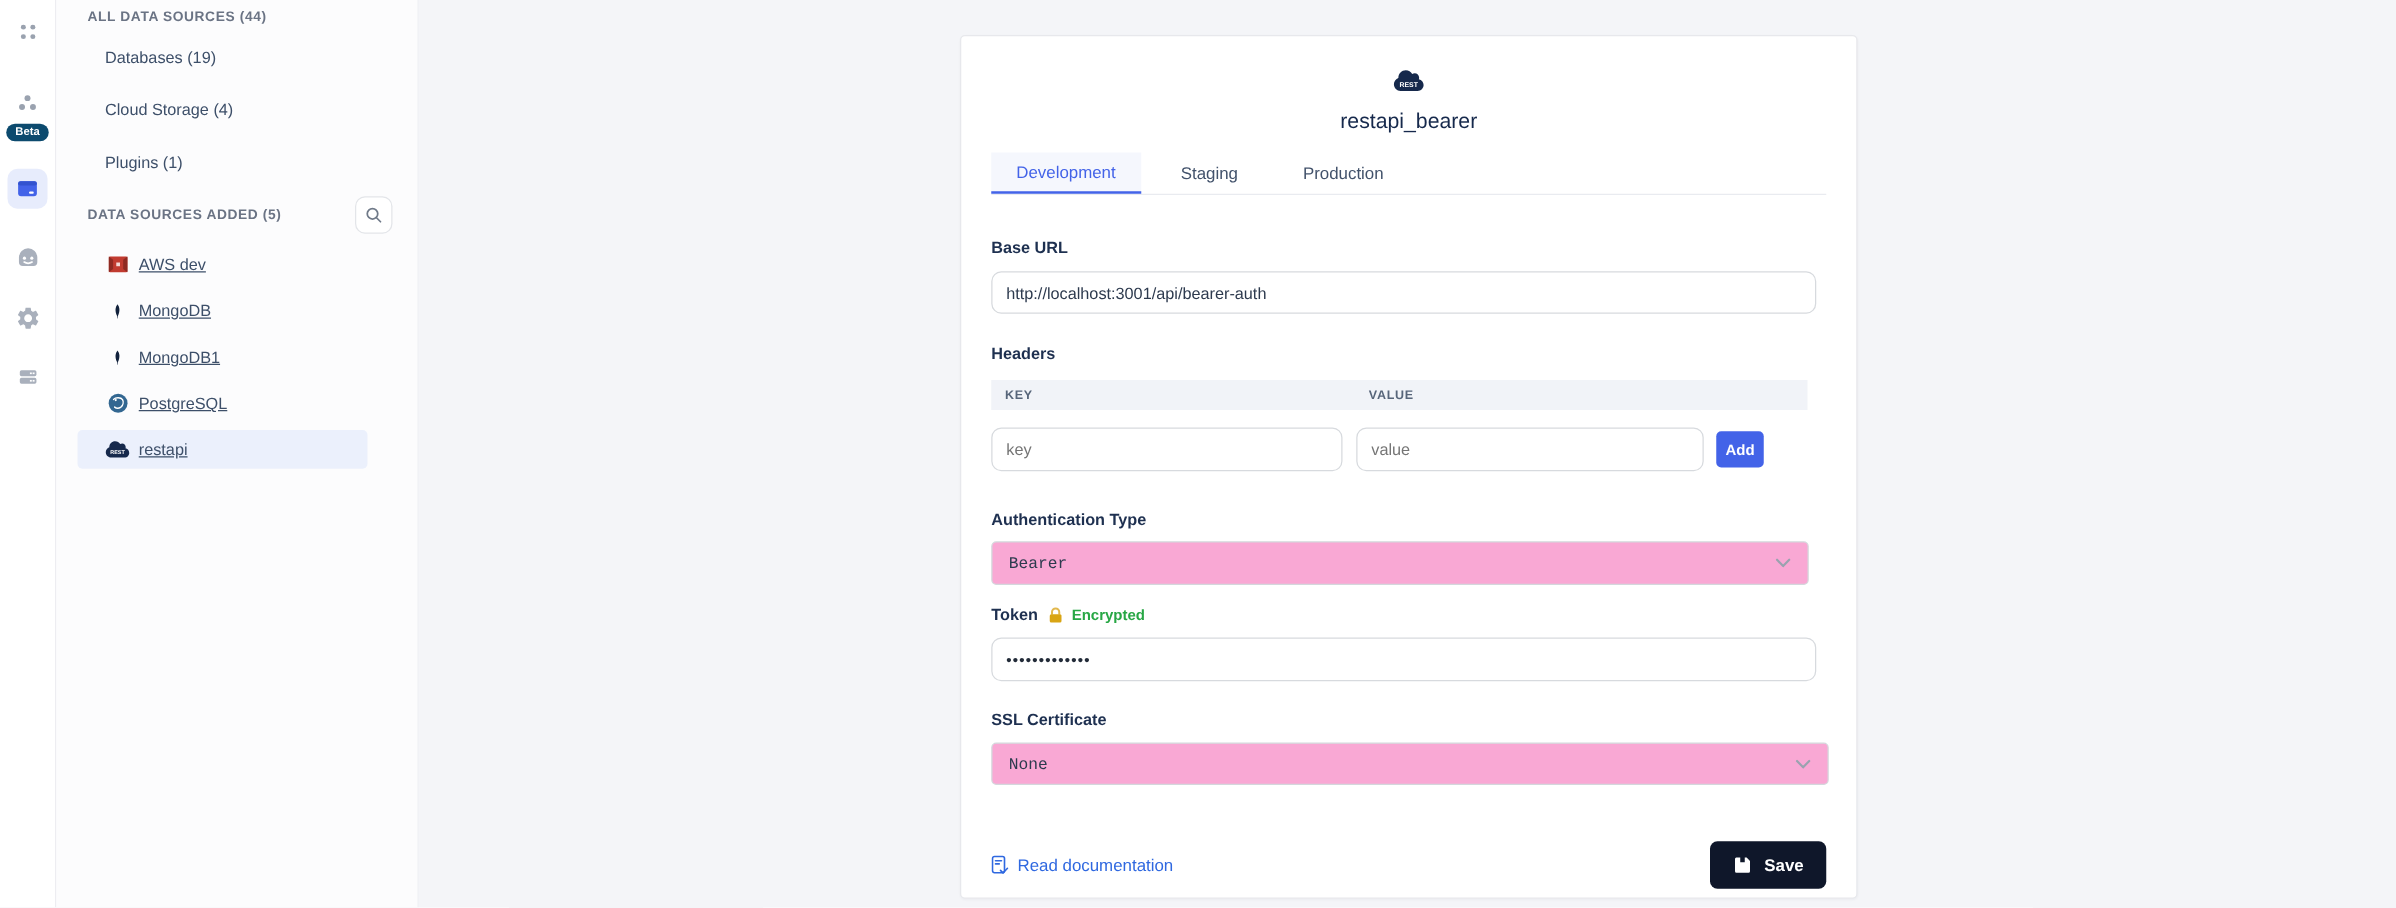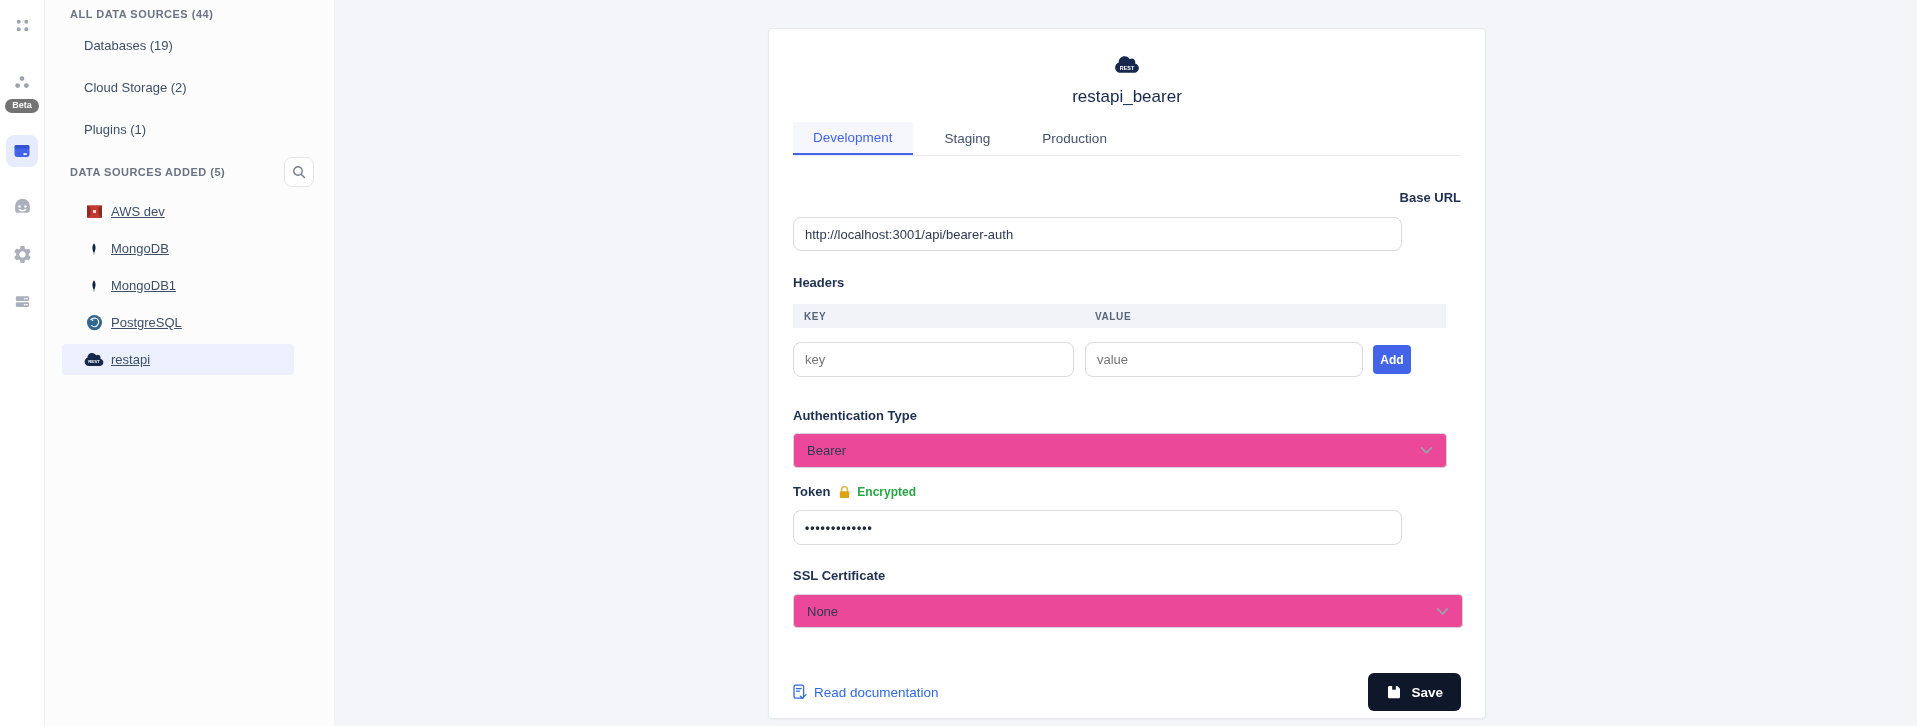--- a/index.html
+++ b/index.html
@@ -4,21 +4,21 @@
 <style>
   * { margin:0; padding:0; box-sizing:border-box; }
   body { font-family:"Liberation Sans", sans-serif; }
   .app { width:1917px; height:726px; display:flex; background:#f4f5f8; overflow:hidden; }
 
   
   .rail { width:45px; background:#ffffff; border-right:1px solid #ededf1; display:flex; flex-direction:column; align-items:center; flex-shrink:0; }
   .rail-icon { width:32px; height:32px; display:flex; align-items:center; justify-content:center; cursor:pointer; }
   .rail-icon.i-dots { margin-top:9px; }
   .rail-icon.i-cluster { margin-top:25px; }
-  .beta-pill { margin-top:1px; background:#737373; color:#fff; font-size:9px; font-weight:bold; padding:2px 7px; border-radius:8px; line-height:1.1; }
+  .beta-pill { margin-top:1px; background:#0c4a6e; color:#fff; font-size:9px; font-weight:bold; padding:2px 7px; border-radius:8px; line-height:1.1; }
   .rail-tile { margin-top:22px; width:32px; height:32px; border-radius:8px; background:#e7ecfc; display:flex; align-items:center; justify-content:center; cursor:pointer; }
   .rail-icon.i-face { margin-top:24px; }
   .rail-icon.i-gear { margin-top:16px; }
   .rail-icon.i-server { margin-top:15px; }
 
   
   .sidebar { width:290px; background:#fcfcfd; border-right:1px solid #eef0f3; flex-shrink:0; }
   .side-header { font-size:11px; font-weight:bold; color:#6a7384; letter-spacing:.5px; padding-left:25px; }
   .side-header-1 { padding-top:4px; height:24px; display:flex; align-items:center; }
   .cat-item { height:42px; display:flex; align-items:center; padding-left:39px; font-size:13px; color:#3d4f69; cursor:pointer; }
@@ -33,37 +33,37 @@
   .card { position:absolute; left:433px; top:28px; width:718px; height:691px; background:#fff; border:1px solid #e7e8ec; border-radius:4px; box-shadow:0 1px 2px rgba(16,24,40,.04); padding:0 24px; }
 
   .card-header { padding-top:26px; display:flex; align-items:center; gap:13px;flex-direction:column; }
   .card-title { font-size:17px; font-weight:500; color:#16294c; }
 
   .tabs { margin-top:15px; display:flex; border-bottom:1px solid #e9ebf0; }
   .tab { height:33px; display:flex; align-items:center; padding:0 20px; font-size:13.5px; color:#42526b; cursor:pointer; margin-right:12px; }
   .tab.active { color:#4363e8; background:#f5f7fd; border-bottom:2px solid #4363e8; font-weight:500; }
 
   .f-label { font-size:13px; font-weight:bold; color:#1e3050; height:16px; line-height:16px; }
-  .lbl-baseurl { margin-top:34px;text-align:right; }
-  .text-input { width:609px; height:34px; border:1px solid #d7dade; border-radius:8px; padding:0 11px; font-size:13px; color:#2d3a4e; font-family:"Liberation Sans", sans-serif; outline:none; background:#fff; }
+  .lbl-baseurl { margin-top:34px; }
+  .text-input { width:660px; height:34px; border:1px solid #d7dade; border-radius:8px; padding:0 11px; font-size:13px; color:#2d3a4e; font-family:"Liberation Sans", sans-serif; outline:none; background:#fff; }
   .text-input::placeholder { color:#a0a7b4; }
   .input-baseurl { margin-top:11px; display:block; }
 
   .lbl-headers { margin-top:24px; }
   .kv-headrow { margin-top:13px; width:653px; height:24px; background:#f1f3f8; display:flex; align-items:center; }
   .kv-col { font-size:10px; font-weight:bold; color:#57657a; letter-spacing:.6px; }
   .kv-col-key { padding-left:11px; width:302px; }
   .kv-row { margin-top:14px; display:flex; align-items:center; }
   .kv-input { height:35px; border:1px solid #d7dade; border-radius:8px; padding:0 11px; font-size:13px; color:#2d3a4e; font-family:"Liberation Sans", sans-serif; outline:none; }
   .kv-key { width:281px; margin-right:11px; }
   .kv-value { width:278px; margin-right:10px; }
   .add-btn { width:38px; height:29px; background:#4363e8; border:none; border-radius:4px; color:#fff; font-size:12px; font-weight:bold; font-family:"Liberation Sans", sans-serif; cursor:pointer; }
 
   .lbl-auth { margin-top:31px; }
-  .select-box { margin-top:9px; width:654px; height:35px; border:1px solid #d4d7dc; border-radius:4px; background:#ec4899; display:flex; align-items:center; justify-content:space-between; padding:0 13px; font-size:13px; color:#2d3a4e; cursor:pointer; }
+  .select-box { margin-top:9px; width:654px; height:35px; border:1px solid #d4d7dc; border-radius:4px; background:#f9a8d4; display:flex; align-items:center; justify-content:space-between; padding:0 13px; font-size:13px; color:#2d3a4e; cursor:pointer;font-family:Liberation Mono, monospace; }
 
   .token-label-row { margin-top:16px; display:flex; align-items:center; gap:8px; }
   .encrypted-badge { display:flex; align-items:center; gap:6px; }
   .encrypted-text { font-size:12px; font-weight:bold; color:#28a745; }
   .token-input { margin-top:10px; display:block; height:35px; letter-spacing:1px; font-weight:bold; font-size:12px; color:#222b38; }
 
   .lbl-ssl { margin-top:23px; }
   .select-ssl { margin-top:10px; width:670px; height:34px; }
 
   .card-footer { margin-top:45px; display:flex; align-items:center; justify-content:space-between; }
@@ -121,21 +121,21 @@
           <rect x="11.5" y="12.6" width="1.6" height="1.4" fill="#fff"></rect>
           <rect x="13.8" y="12.6" width="1.6" height="1.4" fill="#fff"></rect>
         </svg>
     </div>
   </div>
 
   <div class="sidebar">
     <div class="side-header side-header-1">ALL DATA SOURCES (44)</div>
 
     <div class="cat-item">Databases (19)</div>
-    <div class="cat-item">Cloud Storage (2)</div>
+    <div class="cat-item">Cloud Storage (4)</div>
     <div class="cat-item">Plugins (1)</div>
 
     <div class="added-header-row">
       <div class="side-header">DATA SOURCES ADDED (5)</div>
       <div class="search-btn">
         <svg width="14" height="14" viewBox="0 0 14 14">
             <circle cx="6" cy="6" r="4.2" stroke="#707a89" stroke-width="1.4" fill="none"></circle>
             <line x1="9.2" y1="9.2" x2="12.4" y2="12.4" stroke="#707a89" stroke-width="1.4" stroke-linecap="round"></line>
           </svg>
       </div>

